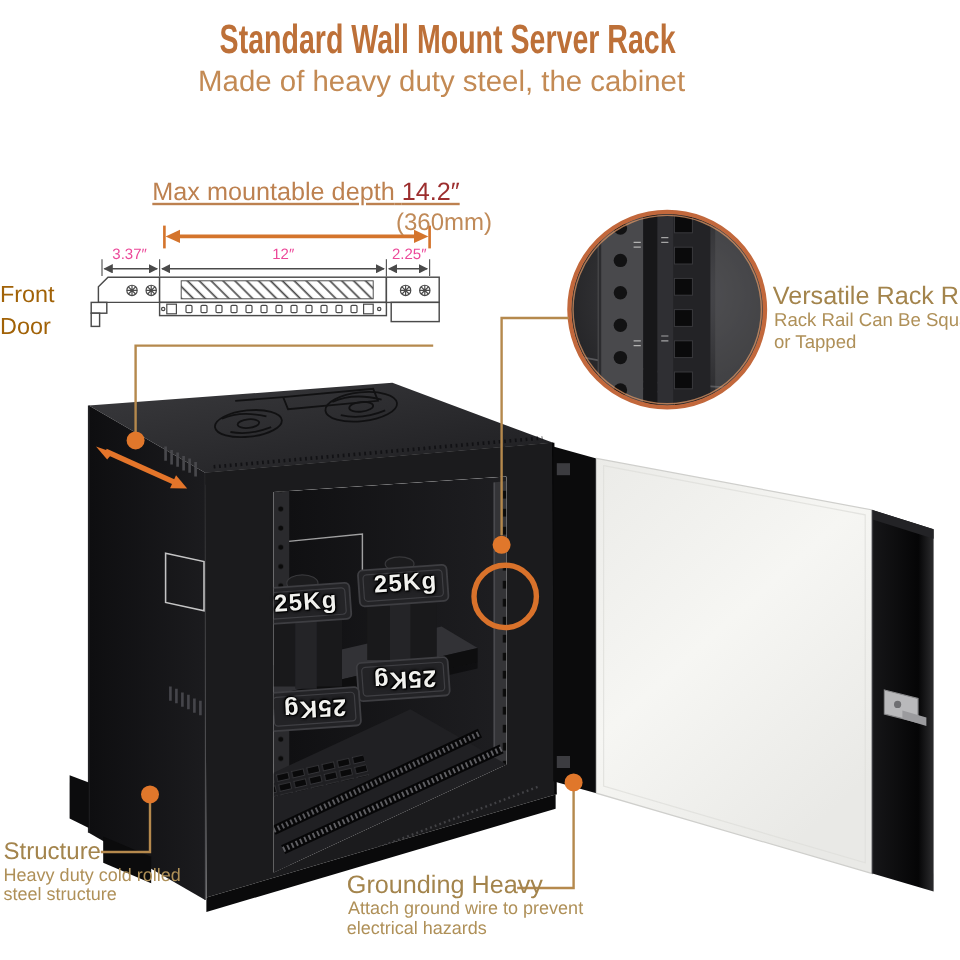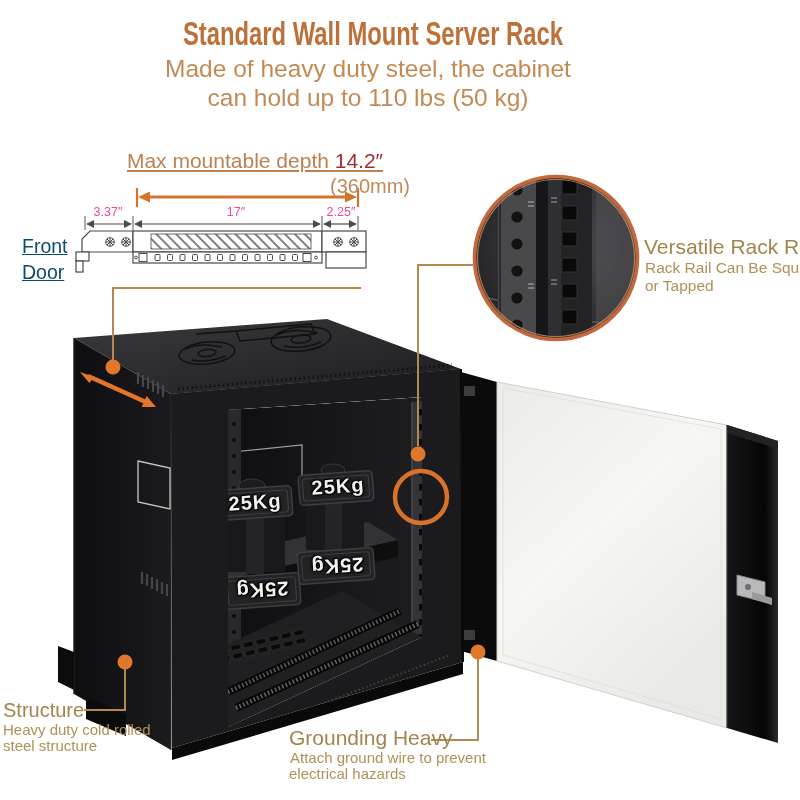--- a/index.html
+++ b/index.html
@@ -11,21 +11,21 @@
          color:#bd7038;transform:scaleX(0.70);transform-origin:left center;letter-spacing:0px;}
   .sub{left:0;top:55px;width:736px;text-align:center;font-size:24.5px;color:#c38a54;}
   .sub2{top:84px;}
   .depth{left:100px;top:149px;width:310px;text-align:center;font-size:21px;color:#bd8150;text-decoration:underline;}
   .depth b{color:#9c2e2e;font-weight:normal;}
   .metric{left:100px;top:175px;width:310px;text-align:right;font-size:20px;color:#c08a58;}
   .dim{font-size:12.5px;color:#ec4899;text-align:center;}
   .dimL{left:85px;top:205px;width:46px;}
   .dimC{left:216px;top:205px;width:40px;}
   .dimR{left:318px;top:205px;width:46px;}
-  .frontdoor{left:22px;top:233px;font-size:19.5px;color:#0c4a6e;line-height:26px;text-decoration:underline;}
+  .frontdoor{left:0;top:233px;font-size:19.5px;color:#a16207;line-height:26px;}
   .co-title{font-size:21px;color:#a3844c;}
   .co-desc{font-size:15.5px;color:#af9058;}
   .rr-title{left:644px;top:235px;}
   .rr-d1{left:645px;top:259px;}
   .rr-d2{left:645px;top:277px;}
   .st-title{left:3px;top:699px;font-size:20px;}
   .st-d1{left:3px;top:721px;font-size:15px;}
   .st-d2{left:3px;top:737px;font-size:15px;}
   .gs-title{left:289px;top:726px;}
   .gs-d1{left:290px;top:749px;font-size:15px;}
@@ -338,30 +338,29 @@
       <g fill="#e4752a">
         <line x1="88" y1="376" x2="148" y2="403" stroke="#e4752a" stroke-width="4.5"></line>
         <polygon points="80,372 94.3,377.1 89.3,382.9"></polygon>
         <polygon points="156,407 146.7,396.1 141.7,406.9"></polygon>
       </g>
     </g>
   </svg>
 
   <div class="txt title">Standard Wall Mount Server Rack</div>
   <div class="txt sub">Made of heavy duty steel, the cabinet</div>
-  <div class="txt sub sub2">can hold up to 110 lbs (50 kg)</div>
 
   <div class="txt depth">
     <span>Max mountable depth</span>
     <b>14.2″</b>
   </div>
   <div class="txt metric">(360mm)</div>
 
   <div class="txt dim dimL">3.37″</div>
-  <div class="txt dim dimC">17″</div>
+  <div class="txt dim dimC">12″</div>
   <div class="txt dim dimR">2.25″</div>
 
   <div class="txt frontdoor">
     <div>Front</div>
     <div>Door</div>
   </div>
 
   <div class="txt co-title rr-title">Versatile Rack Rail</div>
   <div class="txt co-desc rr-d1">Rack Rail Can Be Square</div>
   <div class="txt co-desc rr-d2">or Tapped</div>

